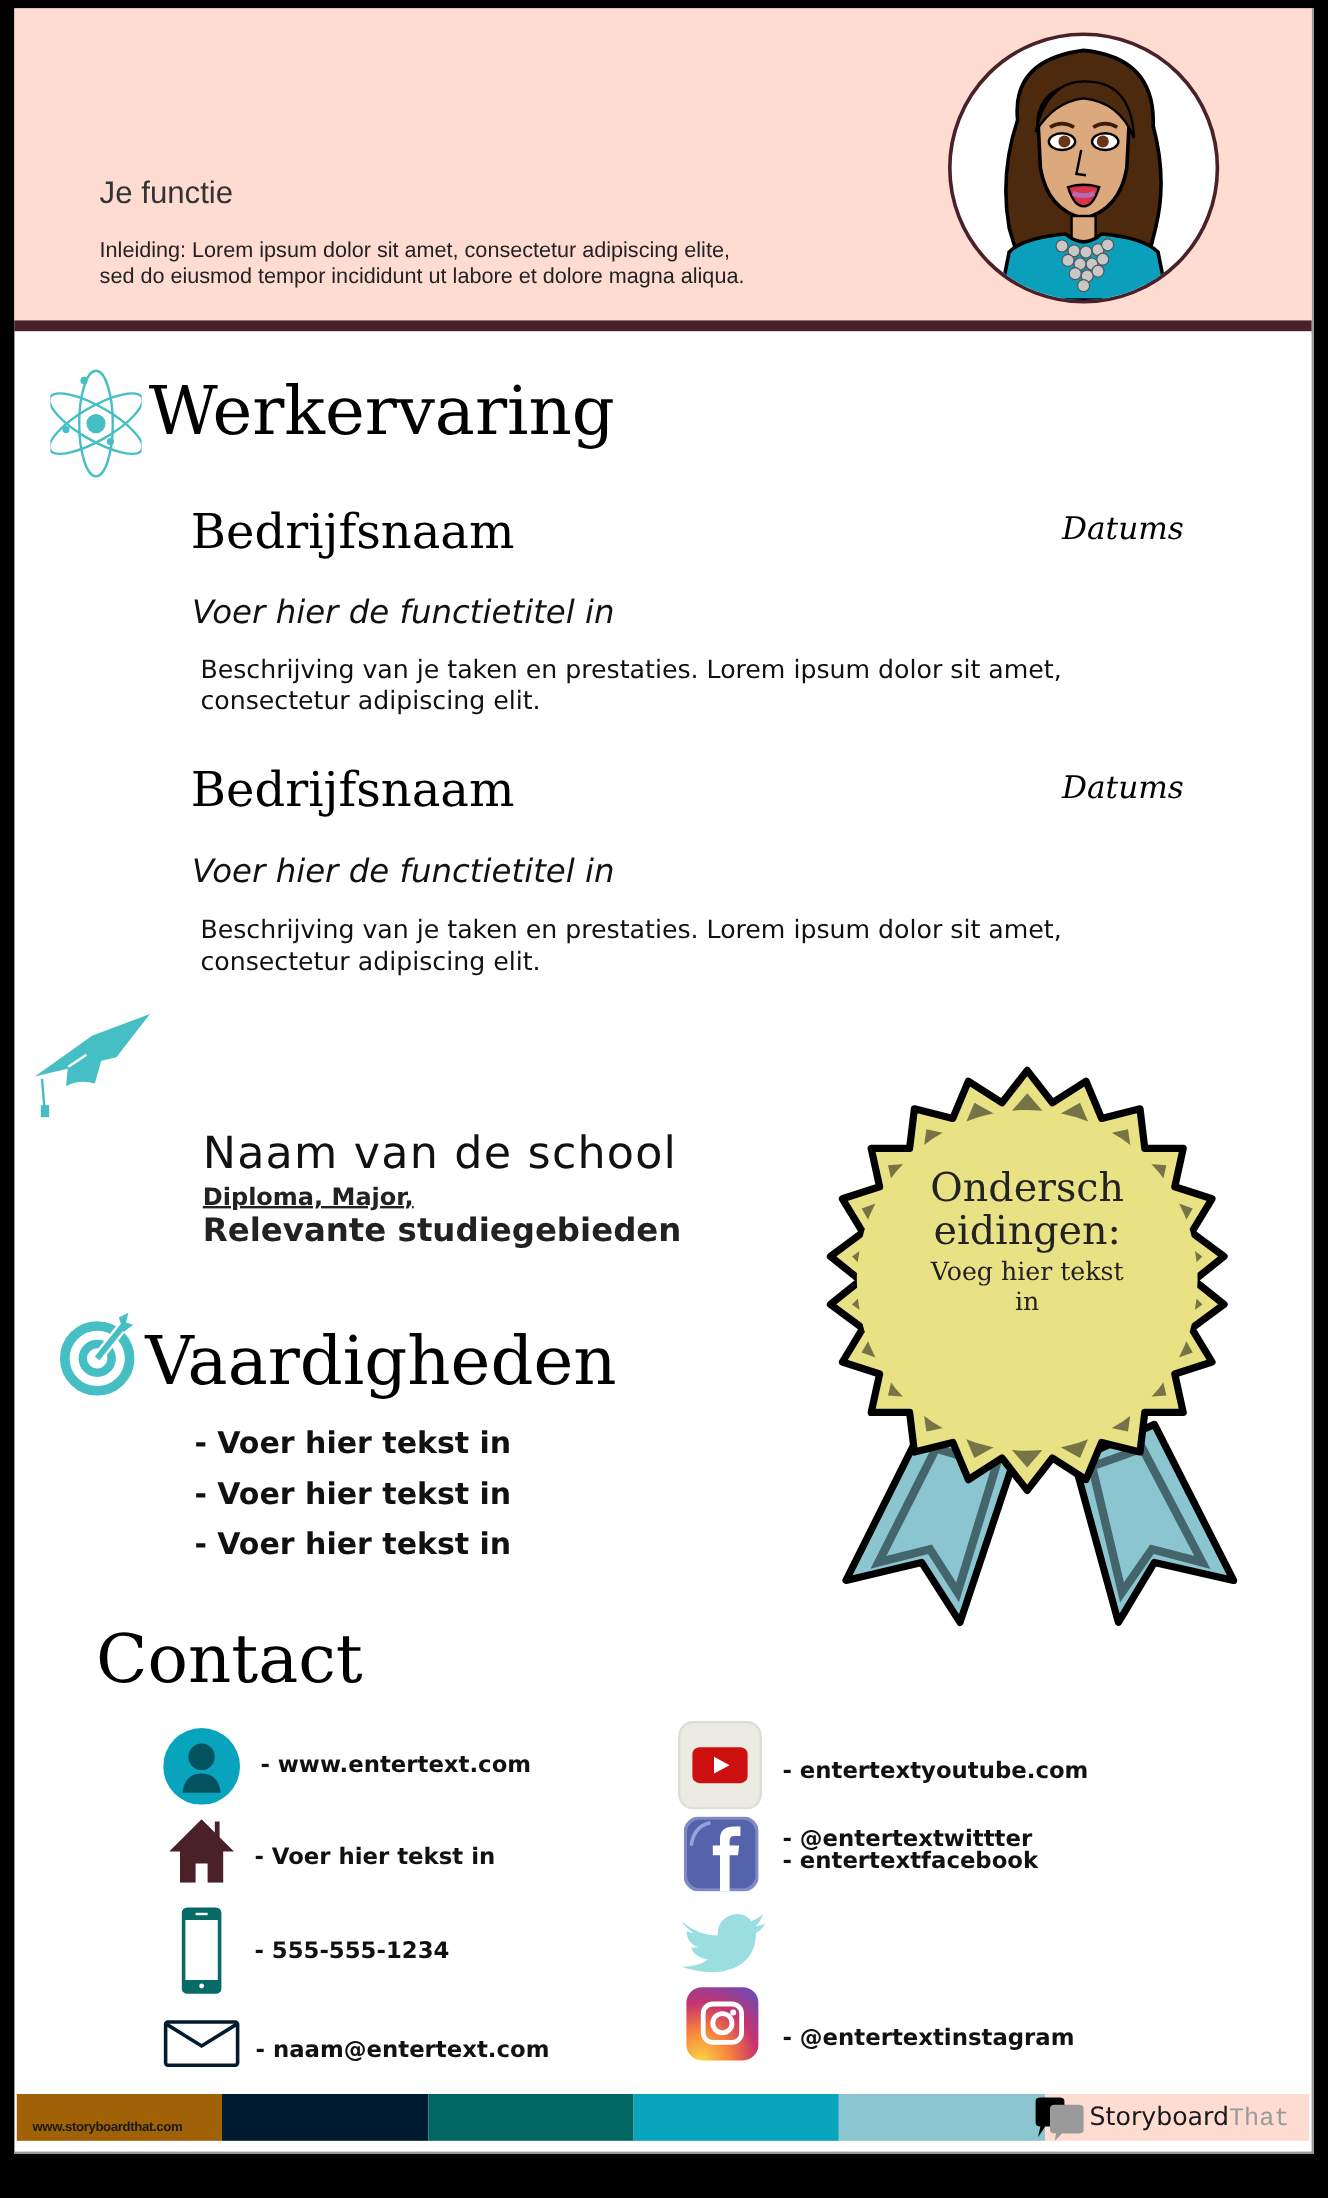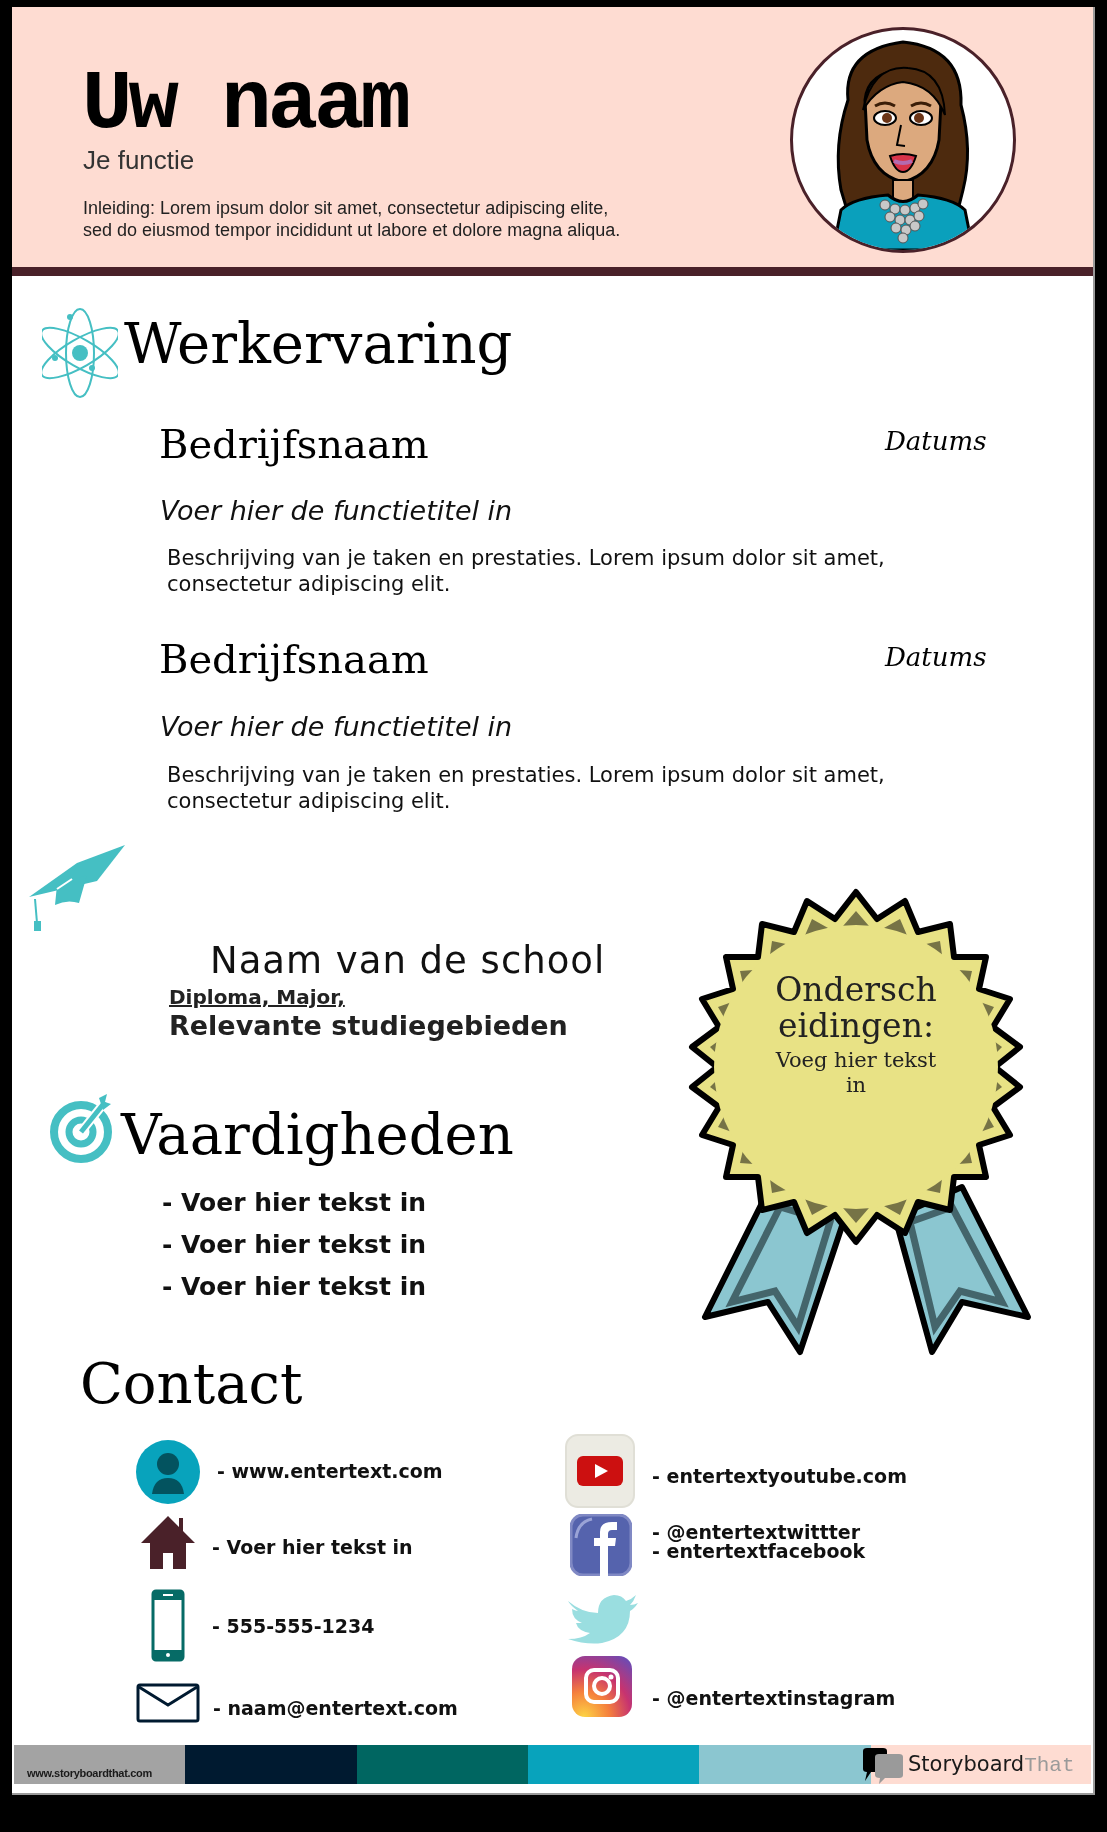--- a/index.html
+++ b/index.html
@@ -26,21 +26,20 @@
   .bottom-bar { position:absolute; top:1738px; height:39px; }
   .sbt-small { font-family:"Liberation Sans", sans-serif; font-weight:bold; font-size:11px; color:#1a1a1a; letter-spacing:-0.3px; }
   .logo-text { font-family:"DejaVu Sans", sans-serif; font-size:21px; line-height:26px; }
 </style>
 </head>
 <body>
 
 <div class="page">
 
   <div class="header">
-    <div class="abs name">Uw naam</div>
     <div class="abs role">Je functie</div>
     <div class="abs intro">
       <div>Inleiding:  Lorem ipsum dolor sit amet, consectetur adipiscing elite,</div>
       <div>sed do eiusmod tempor incididunt ut labore et dolore magna aliqua.</div>
     </div>
     <div class="avatar">
       <svg width="220" height="220" viewBox="0 0 220 220">
 
         <path d="M55 70 Q50 20 110 12 Q170 18 168 75 Q180 120 170 160 L160 200 L60 200 L48 160 Q40 115 55 70 Z" fill="#4d2a0e" stroke="#000" stroke-width="3"></path>
 
@@ -106,21 +105,21 @@
   <div class="abs jobtitle" style="left:148px;top:704px;">Voer hier de functietitel in</div>
   <div class="abs desc" style="left:155px;top:755px;">Beschrijving van je taken en prestaties. Lorem ipsum dolor sit amet, consectetur adipiscing elit.</div>
 
   <svg class="abs" style="left:15px;top:838px;" width="100" height="90" viewBox="0 0 100 90">
     <path d="M2 52 L50 18 L98 0 L70 36 Z" fill="#45bfc3"></path>
     <path d="M30 40 L60 30 L52 58 Q40 54 28 60 Z" fill="#45bfc3"></path>
     <path d="M45 34 L30 44" stroke="#fff" stroke-width="2"></path>
     <line x1="8" y1="54" x2="10" y2="78" stroke="#45bfc3" stroke-width="2"></line>
     <rect x="7" y="76" width="7" height="10" fill="#45bfc3"></rect>
   </svg>
-  <div class="abs school" style="left:157px;top:932px;margin-left:41px;">Naam van de school</div>
+  <div class="abs school" style="left:157px;top:932px;">Naam van de school</div>
   <div class="abs diploma" style="left:157px;top:978px;text-decoration:underline;">Diploma, Major,</div>
   <div class="abs fields" style="left:157px;top:1003px;">Relevante studiegebieden</div>
 
   <div class="abs" style="left:658px;top:870px;width:372px;height:480px;">
     <svg width="372" height="480" viewBox="0 0 372 480" style="position:absolute;left:0;top:0;">
 
       <path d="M100 310 L35 440 L98 425 L130 475 L175 340 Z" fill="#8bc6d0" stroke="#000" stroke-width="6" stroke-linejoin="round"></path>
       <path d="M110 330 L62 425 L105 414 L128 450 L160 345 Z" fill="none" stroke="#44656b" stroke-width="7"></path>
       <path d="M225 340 L262 475 L292 425 L358 440 L292 310 Z" fill="#8bc6d0" stroke="#000" stroke-width="6" stroke-linejoin="round"></path>
       <path d="M240 345 L265 450 L290 414 L332 425 L282 330 Z" fill="none" stroke="#44656b" stroke-width="7"></path>
@@ -204,21 +203,21 @@
         <stop offset="1" stop-color="#6a4bb5"></stop>
       </radialGradient>
     </defs>
     <rect x="1" y="1" width="60" height="61" rx="13" fill="url(#ig)"></rect>
     <rect x="15" y="15" width="32" height="32" rx="8" fill="none" stroke="#fff" stroke-width="4"></rect>
     <circle cx="31" cy="31" r="8" fill="none" stroke="#fff" stroke-width="4"></circle>
     <circle cx="40" cy="22" r="2.5" fill="#fff"></circle>
   </svg>
   <div class="abs contact-text" style="left:640px;top:1679px;">- @entertextinstagram</div>
 
-  <div class="bottom-bar" style="left:2px;width:171px;background:#a3a3a3;">
+  <div class="bottom-bar" style="left:2px;width:171px;background:#a16207;">
     <div class="abs sbt-small" style="left:13px;top:22px;">www.storyboardthat.com</div>
   </div>
   <div class="bottom-bar" style="left:173px;width:172px;background:#001a30;"></div>
   <div class="bottom-bar" style="left:345px;width:171px;background:#006661;"></div>
   <div class="bottom-bar" style="left:516px;width:171px;background:#08a3bc;"></div>
   <div class="bottom-bar" style="left:687px;width:172px;background:#8bc6d0;"></div>
   <div class="bottom-bar" style="left:859px;width:220px;background:#fedcd2;">
     <svg class="abs" style="left:-10px;top:2px;" width="44" height="38" viewBox="0 0 44 38">
       <path d="M2 4 Q2 1 6 1 L22 1 Q26 1 26 4 L26 22 Q26 25 22 25 L10 25 L4 34 L6 25 Q2 25 2 22 Z" fill="#000"></path>
       <path d="M14 10 Q14 7 18 7 L38 7 Q42 7 42 10 L42 28 Q42 31 38 31 L24 31 L18 37 L19 31 Q14 31 14 28 Z" fill="#9a9a9a"></path>

